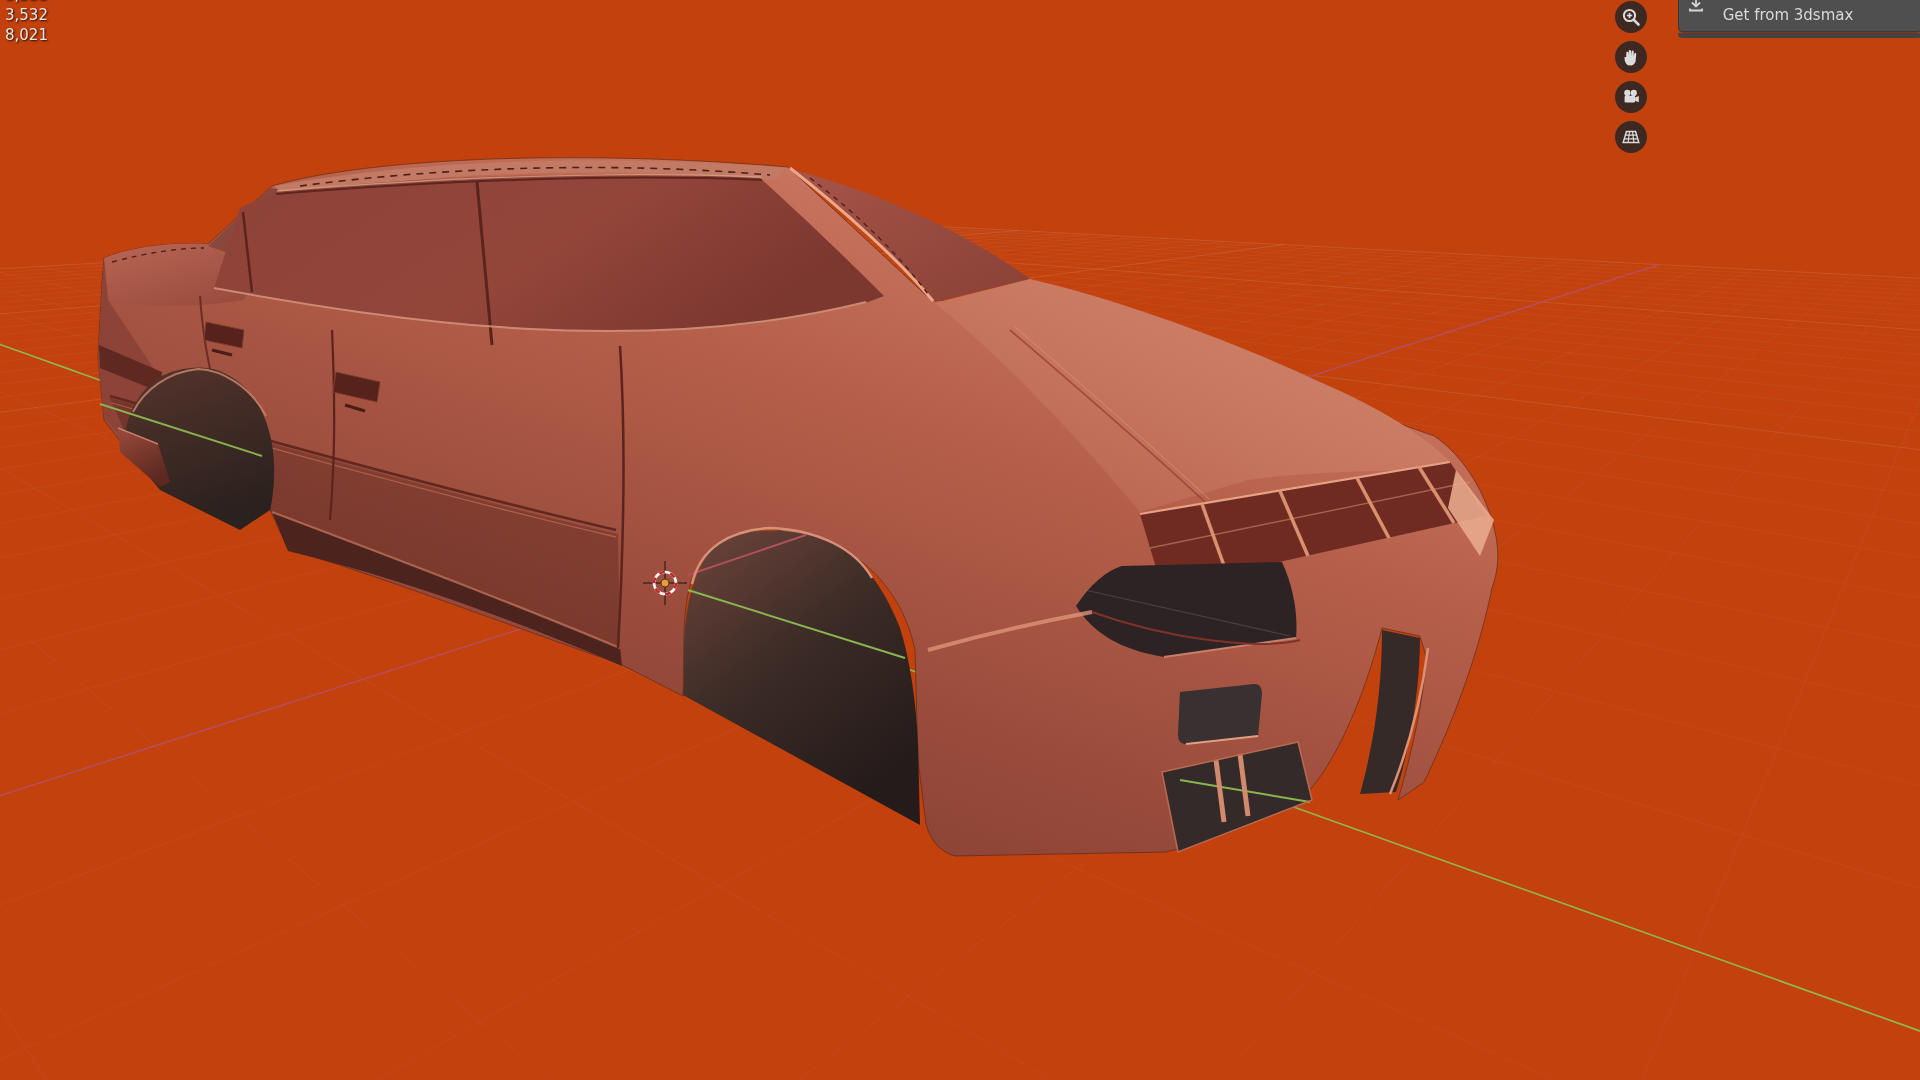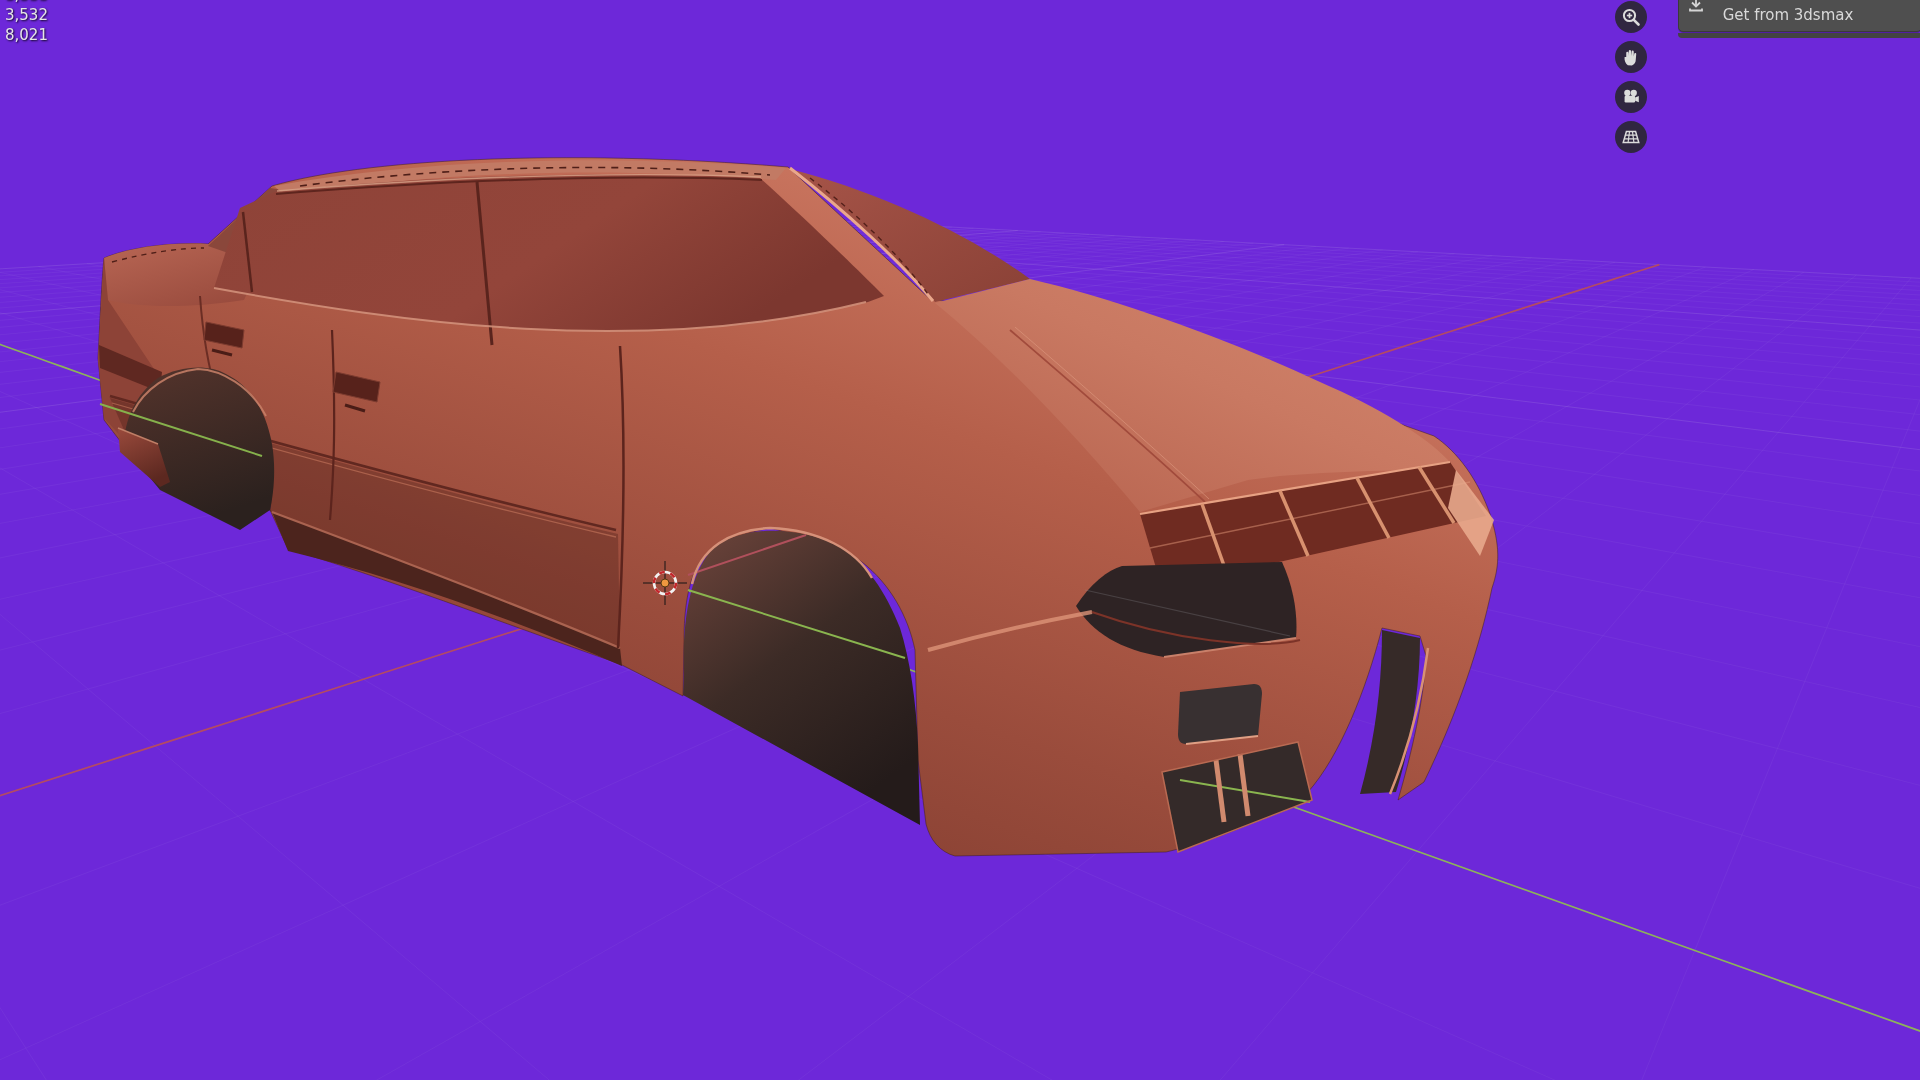--- a/index.html
+++ b/index.html
@@ -20,21 +20,21 @@
   .addon-btn{height:36px;background:#4f4f4f;border:1px solid #3a3a3a;border-radius:5px;
              display:flex;align-items:center;color:#d9d9d9;font-size:15px;cursor:pointer;
              box-shadow:0 1px 0 rgba(0,0,0,.25);}
   .addon-btn .dl{margin-left:8px;}
   .addon-btn .lbl{flex:1;text-align:center;padding-right:24px;padding-top:3px;}
   .addon-strip{height:5px;background:#434343;border-radius:0 0 4px 4px;margin-top:1px;}
 </style>
 </head>
 <body>
 
-<div class="viewport" style="background: #6d28d9;">
+<div class="viewport" style="background: #c2410c;">
 
   <svg id="grid-svg" width="1920" height="1080" viewBox="0 0 1920 1080">
       <polyline fill="none" stroke="#dfe3ea" stroke-width="1" stroke-opacity="0.13" points="-10989.5,924.3 -9568.4,839.5 -8427.1,771.5 -7490.4,715.6 -6707.9,668.9 -6044.3,629.4 -5474.4,595.4 -4979.7,565.9 -4546.3,540.0 -4163.4,517.2 -3822.7,496.9 -3517.6,478.7 -3242.7,462.3 -2993.8,447.4 -2767.4,433.9 -2560.5,421.6 -2370.8,410.3 -2196.1,399.9 -2034.8,390.2 -1885.4,381.3 -1746.6,373.1 -1617.3,365.3 -1496.6,358.1 -1383.7,351.4 -1277.7,345.1 -1178.2,339.2 -1084.5,333.6 -996.1,328.3 -912.6,323.3 -833.6,318.6 -758.7,314.1 -687.7,309.9 -620.2,305.9 -556.0,302.0 -494.8,298.4 -436.5,294.9 -380.8,291.6 -327.5,288.4 -276.6,285.4 -227.8,282.5 -181.1,279.7 -136.3,277.0 -93.2,274.5 -51.9,272.0 -12.1,269.6 26.2,267.3 63.1,265.1 98.6,263.0 132.9,261.0 165.9,259.0 197.9,257.1 228.7,255.3 258.5,253.5 287.4,251.8 315.3,250.1 342.3,248.5 368.5,246.9 393.9,245.4 418.5,243.9 442.4,242.5 465.6,241.1 488.1,239.8 510.0,238.5 531.3,237.2 552.0,236.0 572.1,234.8 591.6,233.6 610.7,232.5 629.2,231.4 647.3,230.3 664.9,229.2 682.0,228.2 698.8,227.2 715.1,226.2 731.0,225.3 746.5,224.4 761.7,223.5 776.5,222.6 791.0,221.7 805.1,220.9 818.9,220.1"></polyline>
       <polyline fill="none" stroke="#dfe3ea" stroke-width="1" stroke-opacity="0.13" points="-10989.5,924.3 -12185.0,1013.3 -13689.7,1125.2 -15641.5,1270.5 -18274.4,1466.4 -22020.1,1745.1 -27773.4,2173.2 -37738.9,2914.7 -59213.8,4512.7"></polyline>
       <polyline fill="none" stroke="#dfe3ea" stroke-width="1" stroke-opacity="0.055" points="-12646.7,1047.6 -10821.9,935.7 -9400.9,848.6 -8262.9,778.9 -7331.2,721.7 -6554.2,674.1 -5896.4,633.8 -5332.3,599.2 -4843.2,569.2 -4415.1,543.0 -4037.3,519.8 -3701.4,499.2 -3400.7,480.8 -3130.0,464.2 -2885.1,449.1 -2662.4,435.5 -2459.1,423.0 -2272.6,411.6 -2101.1,401.1 -1942.7,391.4 -1796.0,382.4 -1659.8,374.0 -1533.0,366.3 -1414.6,359.0 -1303.9,352.2 -1200.1,345.8 -1102.5,339.9 -1010.7,334.2 -924.1,328.9 -842.3,323.9 -765.0,319.2 -691.7,314.7 -622.2,310.4 -556.1,306.4 -493.3,302.5 -433.4,298.8 -376.3,295.3 -321.9,292.0 -269.8,288.8 -220.0,285.8 -172.3,282.8 -126.6,280.0 -82.8,277.3 -40.7,274.8 -0.3,272.3 38.6,269.9 76.0,267.6 112.0,265.4 146.7,263.3 180.2,261.2 212.5,259.2 243.7,257.3 273.9,255.5 303.0,253.7 331.2,252.0 358.4,250.3 384.8,248.7 410.4,247.1 435.2,245.6 459.2,244.1 482.6,242.7 505.2,241.3 527.2,239.9 548.5,238.6 569.3,237.4 589.5,236.1 609.1,234.9 628.2,233.8 646.8,232.6 664.9,231.5 682.5,230.4 699.7,229.4 716.4,228.3 732.7,227.3 748.7,226.4 764.2,225.4 779.3,224.5 794.1,223.6 808.6,222.7 822.7,221.8 836.5,221.0"></polyline>
       <polyline fill="none" stroke="#dfe3ea" stroke-width="1" stroke-opacity="0.055" points="-9161.2,815.3 -9995.4,879.9 -11008.5,958.5 -12265.0,1056.0 -13864.8,1180.0 -15970.6,1343.3 -18867.7,1568.0 -23105.3,1896.6 -29893.6,2423.0 -42527.6,3402.7 -74267.3,5864.1"></polyline>
       <polyline fill="none" stroke="#dfe3ea" stroke-width="1" stroke-opacity="0.055" points="-14929.5,1217.5 -12480.3,1063.0 -10649.4,947.5 -9229.0,857.9 -8094.9,786.4 -7168.5,728.0 -6397.5,679.3 -5745.8,638.2 -5187.8,603.0 -4704.6,572.6 -4282.0,545.9 -3909.4,522.4 -3578.4,501.5 -3282.4,482.9 -3016.1,466.1 -2775.2,450.9 -2556.4,437.1 -2356.6,424.5 -2173.5,412.9 -2005.1,402.3 -1849.7,392.5 -1705.9,383.4 -1572.3,375.0 -1448.0,367.2 -1332.0,359.9 -1223.5,353.0 -1121.8,346.6 -1026.3,340.6 -936.4,334.9 -851.7,329.6 -771.7,324.5 -696.0,319.7 -624.3,315.2 -556.3,310.9 -491.7,306.8 -430.2,303.0 -371.7,299.3 -315.9,295.8 -262.7,292.4 -211.8,289.2 -163.1,286.1 -116.5,283.2 -71.9,280.4 -29.1,277.7 12.0,275.1 51.5,272.6 89.5,270.2 126.0,267.9 161.2,265.7 195.1,263.5 227.8,261.5 259.3,259.5 289.8,257.6 319.2,255.7 347.6,253.9 375.1,252.2 401.7,250.5 427.5,248.9 452.4,247.3 476.6,245.8 500.1,244.3 522.8,242.9 544.9,241.5 566.4,240.1 587.2,238.8 607.4,237.5 627.1,236.3 646.3,235.1 664.9,233.9 683.0,232.8 700.7,231.6 717.8,230.6 734.6,229.5 750.9,228.5 766.8,227.5 782.4,226.5 797.5,225.5 812.3,224.6 826.7,223.7 840.8,222.8 854.5,221.9"></polyline>
       <polyline fill="none" stroke="#dfe3ea" stroke-width="1" stroke-opacity="0.055" points="-7783.4,733.1 -8390.5,782.2 -9108.9,840.4 -9972.2,910.3 -11029.2,995.9 -12353.4,1103.1 -14060.6,1241.3 -16345.2,1426.2 -19559.8,1686.5 -24417.3,2079.7 -32609.4,2743.0 -49364.5,4099.4"></polyline>
       <polyline fill="none" stroke="#dfe3ea" stroke-width="1" stroke-opacity="0.055" points="-18274.4,1466.4 -14777.3,1239.3 -12308.1,1078.9 -10471.7,959.7 -9052.5,867.5 -7922.8,794.1 -7002.3,734.4 -6237.7,684.7 -5592.5,642.8 -5040.8,607.0 -4563.7,576.0 -4146.9,548.9 -3779.8,525.1 -3453.8,503.9 -3162.6,485.0 -2900.8,468.0 -2664.1,452.6 -2449.1,438.7 -2253.0,425.9 -2073.4,414.3 -1908.3,403.5 -1755.9,393.6 -1614.9,384.5 -1484.1,376.0 -1362.3,368.1 -1248.8,360.7 -1142.6,353.8 -1043.0,347.4 -949.6,341.3 -861.6,335.6 -778.8,330.2 -700.5,325.1 -626.5,320.3 -556.4,315.8 -490.0,311.4 -426.8,307.3 -366.8,303.4 -309.6,299.7 -255.1,296.2 -203.1,292.8 -153.5,289.6 -105.9,286.5 -60.5,283.5 -16.9,280.7 24.9,278.0 65.0,275.4 103.6,272.9 140.6,270.5 176.3,268.2 210.6,265.9 243.7,263.8 275.5,261.7 306.3,259.7 336.0,257.8 364.7,255.9 392.4,254.1 419.2,252.4 445.2,250.7 470.3,249.1 494.6,247.5 518.2,246.0 541.1,244.5 563.3,243.0 584.8,241.6 605.7,240.3 626.0,239.0 645.7,237.7 664.9,236.4 683.5,235.2 701.7,234.0 719.3,232.9 736.5,231.8 753.3,230.7 769.6,229.6 785.5,228.6 801.0,227.6 816.1,226.6 830.9,225.7 845.3,224.7 859.3,223.8 873.1,222.9"></polyline>
       <polyline fill="none" stroke="#dfe3ea" stroke-width="1" stroke-opacity="0.055" points="-6707.9,668.9 -7163.8,707.6 -7692.7,752.3 -8313.5,804.9 -9052.5,867.5 -9947.0,943.2 -11052.0,1036.8 -12451.3,1155.3 -14281.0,1310.3 -16775.5,1521.5 -20377.7,1826.5 -26035.7,2305.7 -36212.6,3167.5 -59920.8,5175.2"></polyline>

